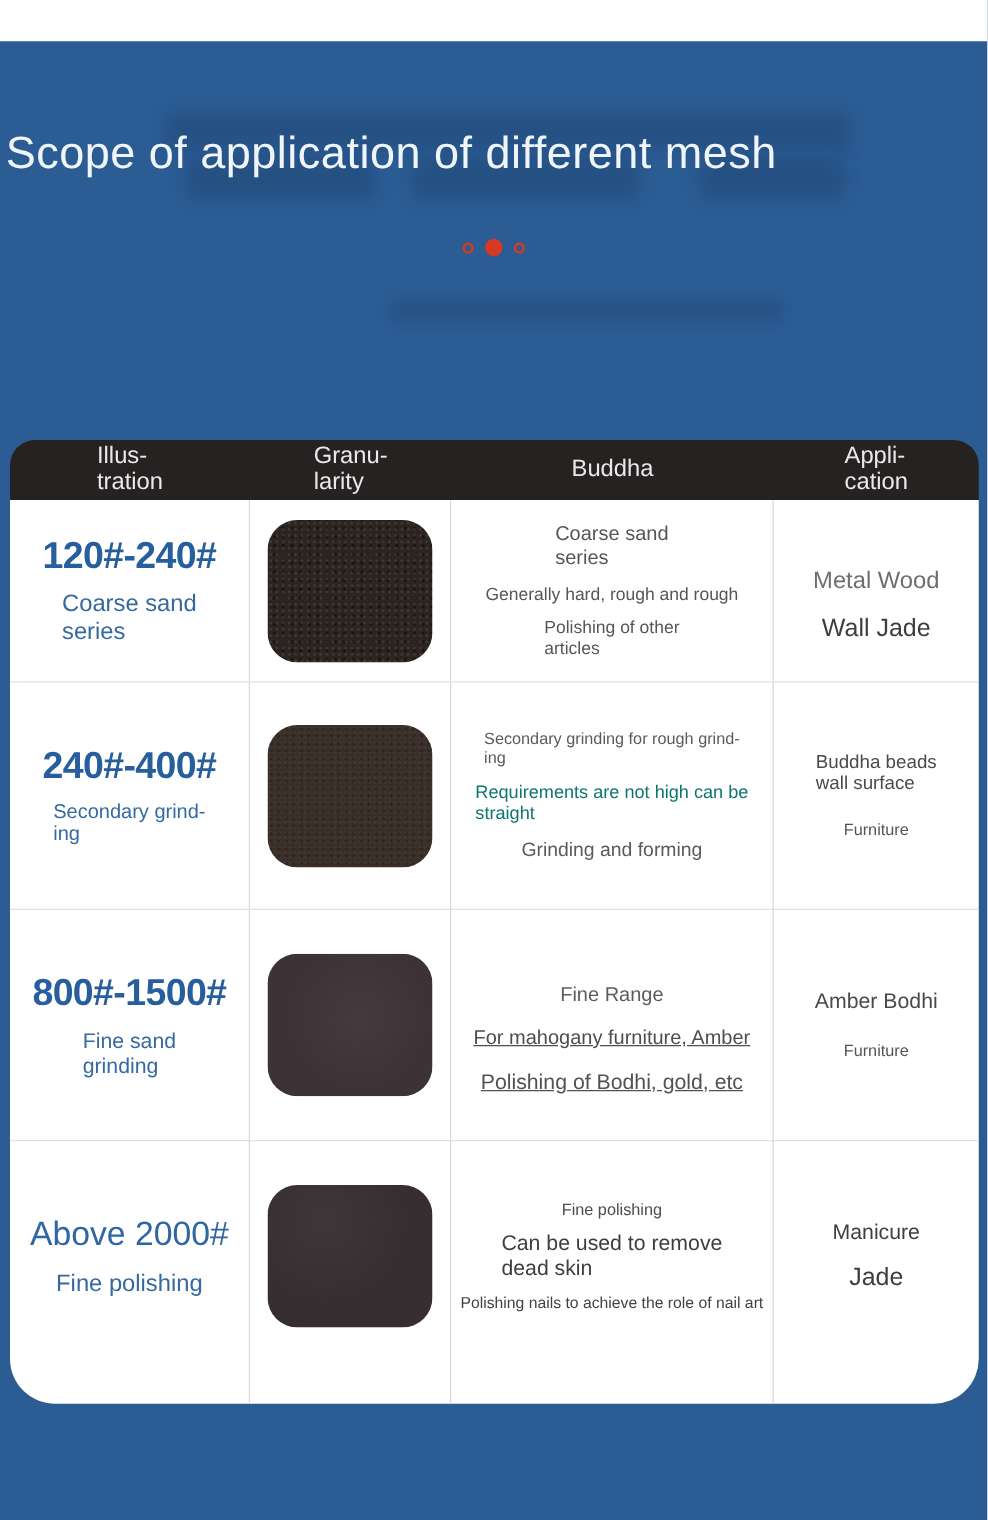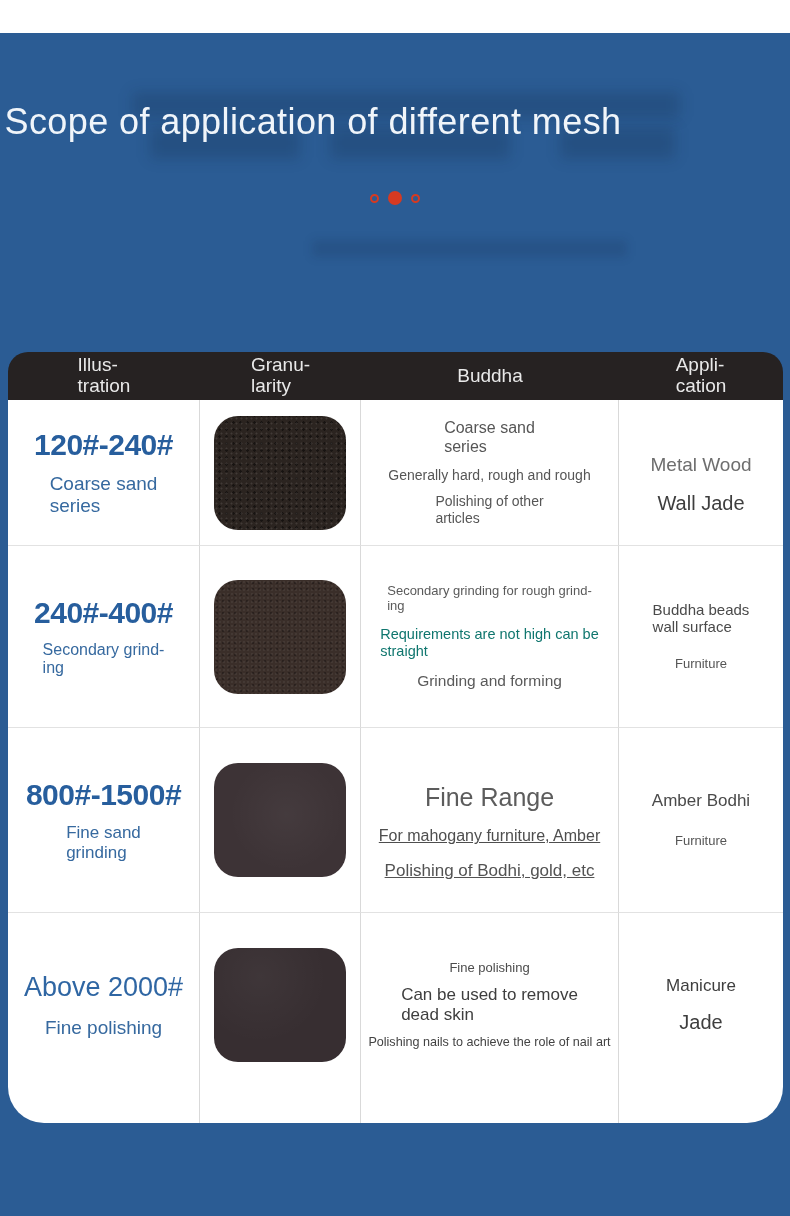--- a/index.html
+++ b/index.html
@@ -186,21 +186,21 @@
   .rb4 .p-item + .p-item { margin-top: 10px; }
 
   .rb1 .p1 { font-size: 16px; }
   .rb1 .p2 { font-size: 14px; }
   .rb1 .p3 { font-size: 14px; }
 
   .rb2 .p1 { font-size: 13px; color: #5a5a5a; }
   .rb2 .p2 { font-size: 14.5px; color: #0f766e; }
   .rb2 .p3 { font-size: 15.5px; color: #5a5a5a; }
 
-  .rb3 .p1 { font-size: 25px; color: #5c5c5c; margin-top: 24px; }
+  .rb3 .p1 { font-size: 16px; color: #5c5c5c; margin-top: 24px; }
   .rb3 .p2 { font-size: 16px; color: #4e4e4e; }
   .rb3 .p3 { font-size: 17px; color: #525252; white-space: nowrap; }
 
   .rb4 .p1 { font-size: 13px; color: #4c4c4c; }
   .rb4 .p2 { font-size: 17px; color: #3e3e3e; }
   .rb4 .p3 { font-size: 12.6px; color: #434343; white-space: nowrap; }
 
   
   .a-item {
     white-space: pre-line;

